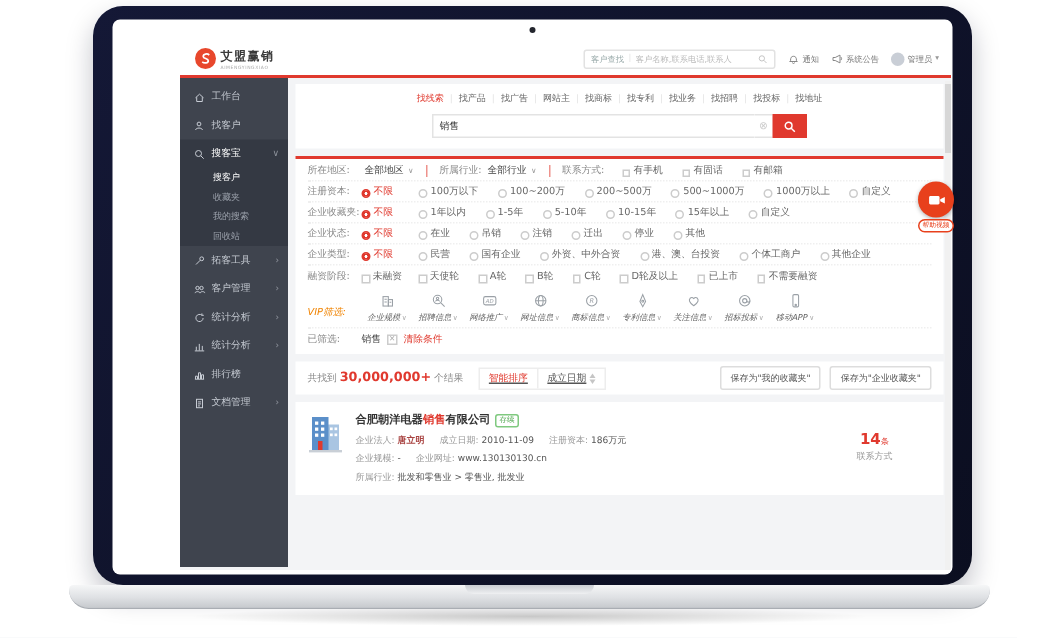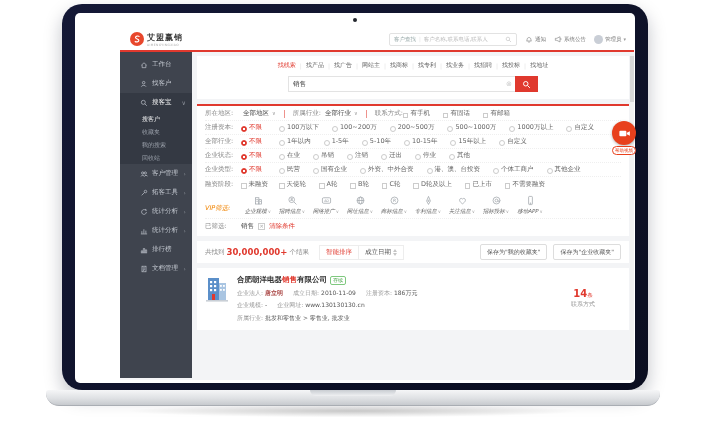--- a/index.html
+++ b/index.html
@@ -34,21 +34,21 @@
   .hdr-search .mag { margin-left:auto; }
   .hdr-item { display:flex; align-items:center; gap:2px; font-size:5.5px; color:#777; }
   .avatar { width:9px; height:9px; border-radius:50%; background:#c9ced6; display:inline-block; }
   .car { font-size:5px; color:#999; }
 
   
   .app-body { display:flex; height:326px; }
 
   
   .sidebar { width:72px; background:#3f444e; color:#c3c8d0; flex-shrink:0; padding-top:3px; }
-  .sb-item { height:19px; display:flex; align-items:center; gap:4px; padding:0 6px 0 20px; cursor:pointer; }
+  .sb-item { height:19px; display:flex; align-items:center; gap:4px; padding:0 6px 0 9px; cursor:pointer; }
   .sb-item .sb-lbl { font-size:6.5px; }
   .sb-car { margin-left:auto; font-size:6px; color:#8f949d; }
   .sb-group { background:#343943; }
   .sb-group .sb-item .sb-lbl { color:#fff; }
   .sb-sub { height:13px; line-height:13px; padding-left:22px; font-size:6px; color:#9ba1ab; cursor:pointer; }
   .sb-sub.act { color:#ffffff; }
   .sb-ico { width:8px; height:8px; stroke:#c7ccd4; fill:none; stroke-width:1; }
 
   
   .main { flex:1; padding:4px 5px; display:flex; flex-direction:column; gap:5px; min-width:0; }
@@ -94,21 +94,21 @@
   .sel-row { display:flex; align-items:center; min-height:14px; }
   .sel-row .f-lbl { width:36px; }
   .sel-tag { color:#444; }
   .tag-x { display:inline-flex; align-items:center; justify-content:center; width:7px; height:7px; border:1px solid #ccc; color:#aaa; font-size:5px; margin:0 4px; cursor:pointer; }
   .clear-link { color:#e0392e; cursor:pointer; }
 
   
   .results { height:22px; display:flex; align-items:center; padding:0 8px; }
   .r-count { color:#888; display:flex; align-items:center; }
   .r-num { color:#e0392e; font-weight:bold; font-size:8.5px; margin:0 2px; }
-  .sort-box { display:flex; margin-left:10px; border:1px solid #ededed; }
+  .sort-box { display:flex; margin-left:10px; border:1px solid #ededed;text-decoration:underline; }
   .sort-item { padding:2px 6px; cursor:pointer; display:flex; align-items:center; gap:2px; color:#555; }
   .sort-item.act { color:#e0392e; border-right:1px solid #ededed; }
   .arrows { display:inline-flex; flex-direction:column; gap:1px; }
   .arrows .up { width:0; height:0; border-left:2px solid transparent; border-right:2px solid transparent; border-bottom:3px solid #c5c5c5; }
   .arrows .dn { width:0; height:0; border-left:2px solid transparent; border-right:2px solid transparent; border-top:3px solid #c5c5c5; }
   .r-actions { margin-left:auto; display:flex; gap:6px; }
   .save-btn { border:1px solid #ddd; background:#fff; color:#555; font-size:6px; padding:2.5px 6px; border-radius:2px; cursor:pointer; font-family:"DejaVu Sans",sans-serif; }
 
   
   .card { display:flex; padding:7px 8px; gap:8px; }
@@ -222,33 +222,33 @@
                   <span class="sb-lbl">搜客宝</span>
                   <span class="sb-car">∨</span>
                 </div>
                 <div class="sb-sub act">搜客户</div>
                 <div class="sb-sub">收藏夹</div>
                 <div class="sb-sub">我的搜索</div>
                 <div class="sb-sub">回收站</div>
               </div>
               <div class="sb-item">
                 <svg class="sb-ico" viewBox="0 0 12 12">
+                  <path d="M2.5 9.5 6.8 5.2"></path>
+                  <circle cx="8.2" cy="3.8" r="1.9"></circle>
+                </svg>
+                <span class="sb-lbl">拓客工具</span>
+                <span class="sb-car">›</span>
+              </div>
+              <div class="sb-item">
+                <svg class="sb-ico" viewBox="0 0 12 12">
                   <circle cx="4" cy="4.5" r="1.7"></circle>
                   <circle cx="8" cy="4.5" r="1.7"></circle>
                   <path d="M1.5 9.6c.4-2 4.6-2 5 0M6.6 9.6c.4-2 4.5-2 4.9 0"></path>
                 </svg>
                 <span class="sb-lbl">客户管理</span>
-                <span class="sb-car">›</span>
-              </div>
-              <div class="sb-item">
-                <svg class="sb-ico" viewBox="0 0 12 12">
-                  <path d="M2.5 9.5 6.8 5.2"></path>
-                  <circle cx="8.2" cy="3.8" r="1.9"></circle>
-                </svg>
-                <span class="sb-lbl">拓客工具</span>
                 <span class="sb-car">›</span>
               </div>
               <div class="sb-item">
                 <svg class="sb-ico" viewBox="0 0 12 12">
                   <path d="M9.6 6A3.6 3.6 0 1 1 8.4 3.3"></path>
                   <path d="M8.4 1.4v1.9h1.9"></path>
                 </svg>
                 <span class="sb-lbl">统计分析</span>
                 <span class="sb-car">›</span>
               </div>
@@ -314,21 +314,21 @@
             </div>
 
             <div class="panel filters">
               <div class="f-row top-row">
                 <span class="f-lbl">所在地区:</span>
                 <span class="f-val"><span>全部地区</span> <span class="car">∨</span></span>
                 <span class="v-sep"></span>
                 <span class="f-lbl" style="width:auto;margin-right:2px">所属行业:</span>
                 <span class="f-val"><span>全部行业</span> <span class="car">∨</span></span>
                 <span class="v-sep"></span>
-                <span class="f-lbl" style="width:auto;margin-right:0">联系方式:</span>
+                <span class="f-lbl" style="width:auto;margin-right:12px">联系方式:</span>
                 <span class="f-opts">
                     <label class="f-opt">
                       <span class="chk"></span>
                       <span>有手机</span>
                     </label>
                     <label class="f-opt">
                       <span class="chk"></span>
                       <span>有固话</span>
                     </label>
                     <label class="f-opt">
@@ -366,21 +366,21 @@
                         <span class="rdo"></span>
                         <span class="">1000万以上</span>
                       </label>
                       <label class="f-opt">
                         <span class="rdo"></span>
                         <span class="">自定义</span>
                       </label>
                     </div>
                   </div>
                   <div class="f-row">
-                    <span class="f-lbl">全部行业:</span>
+                    <span class="f-lbl">企业收藏夹:</span>
                     <div class="f-opts">
                       <label class="f-opt first">
                         <span class="rdo sel"></span>
                         <span class="sel-txt">不限</span>
                       </label>
                       <label class="f-opt">
                         <span class="rdo"></span>
                         <span class="">1年以内</span>
                       </label>
                       <label class="f-opt">

